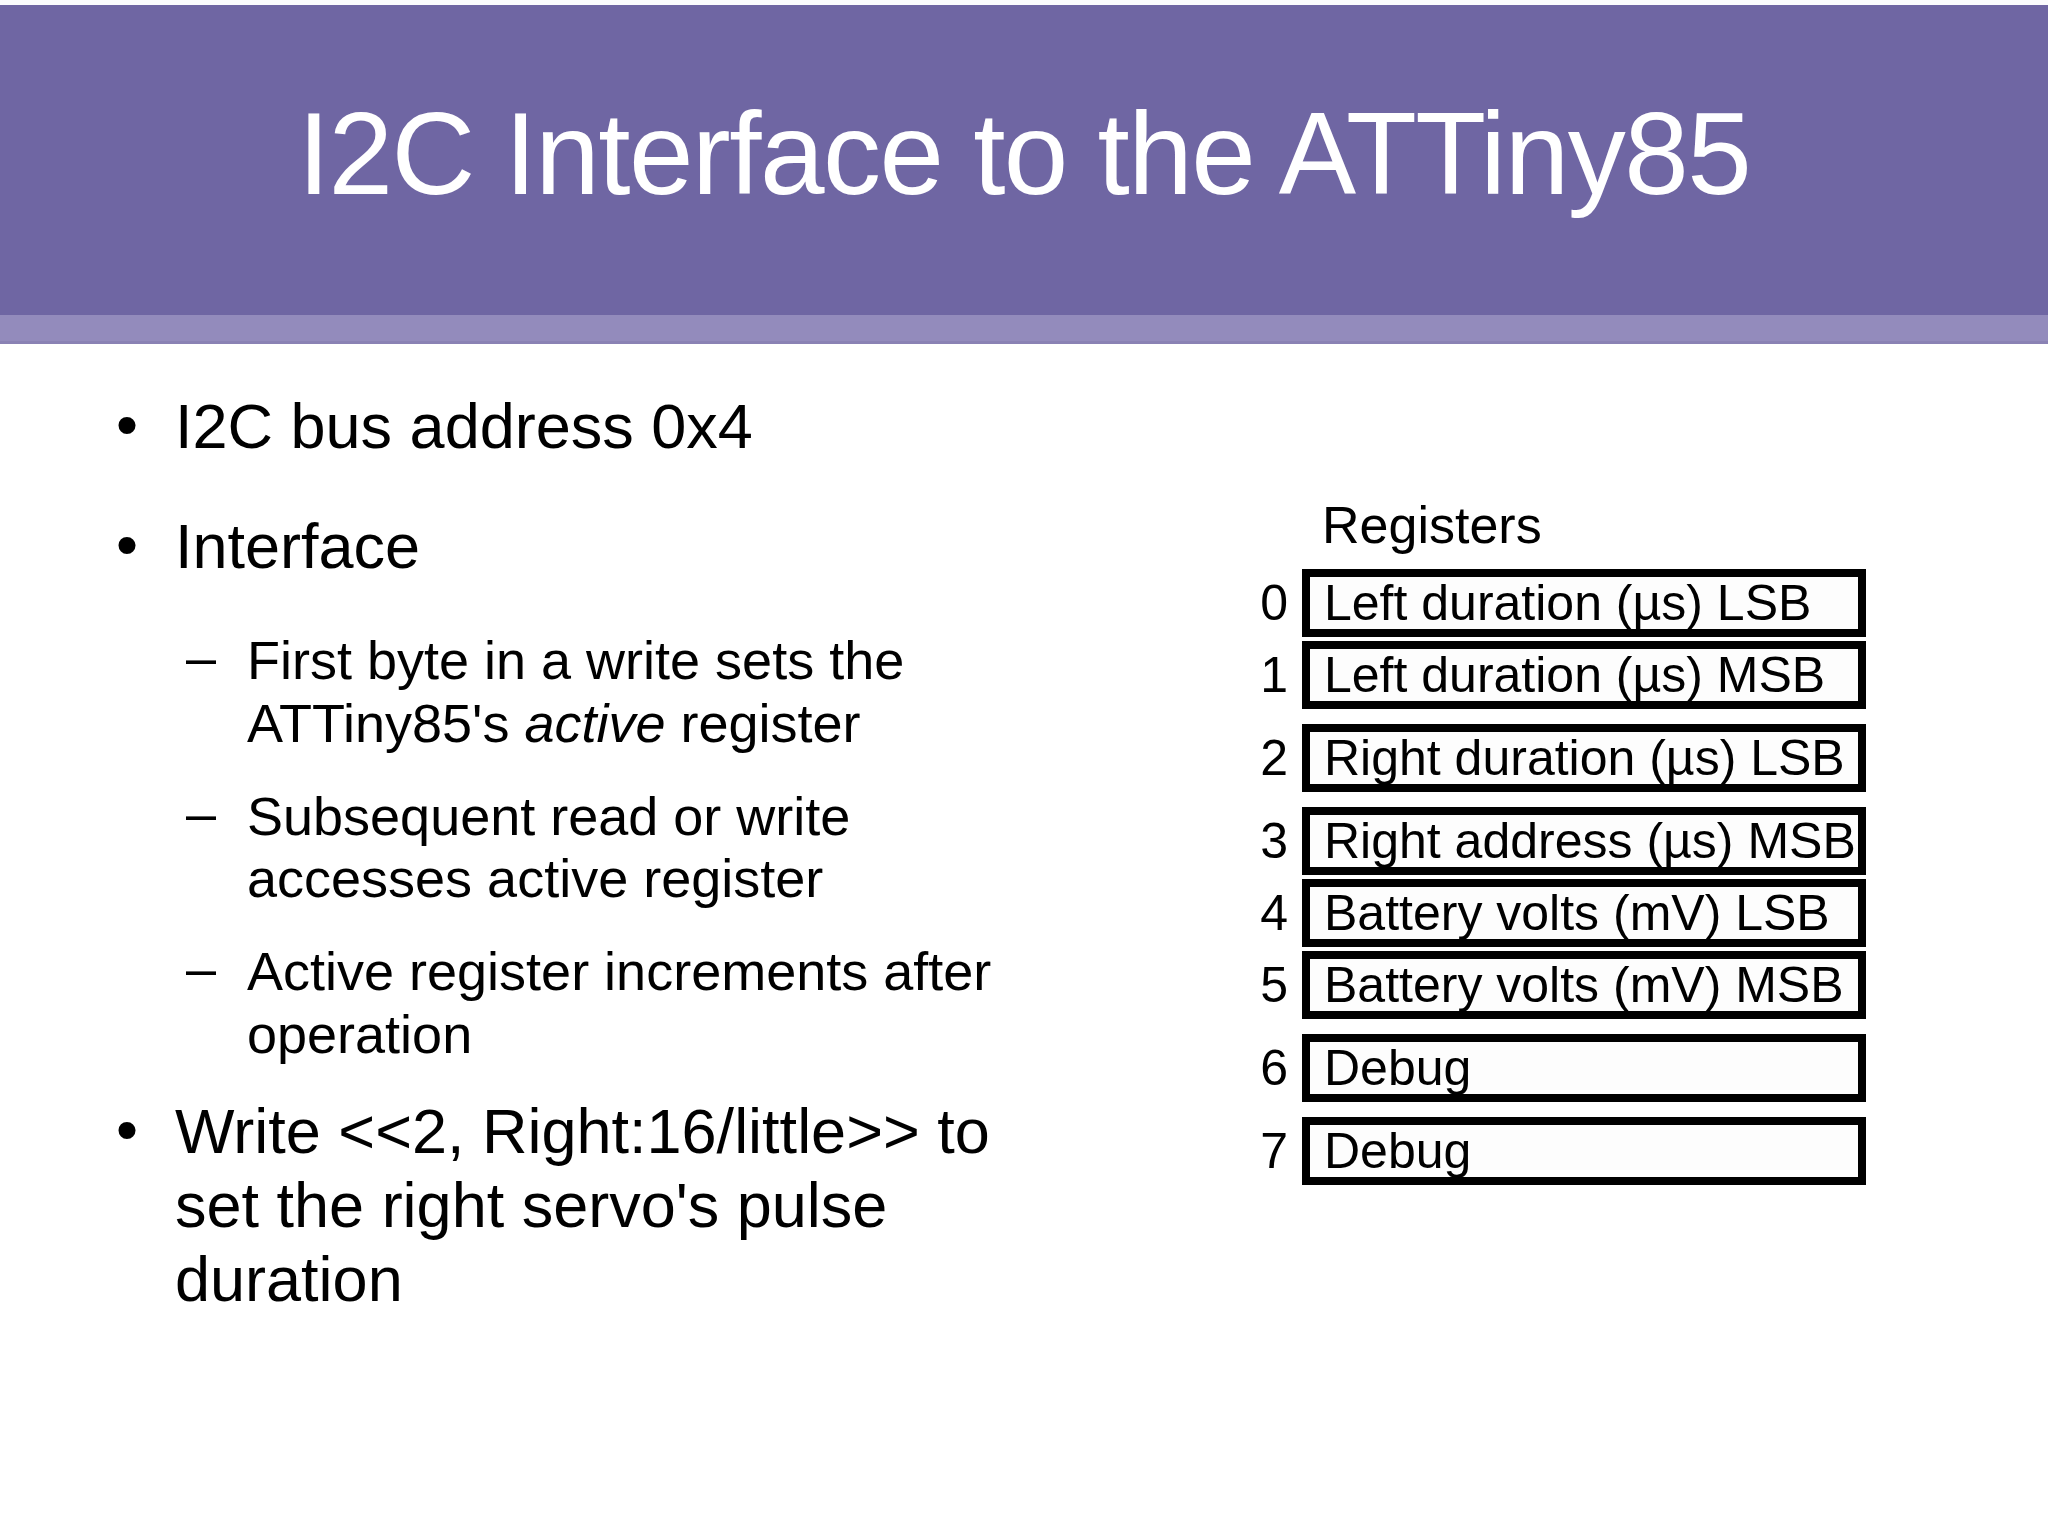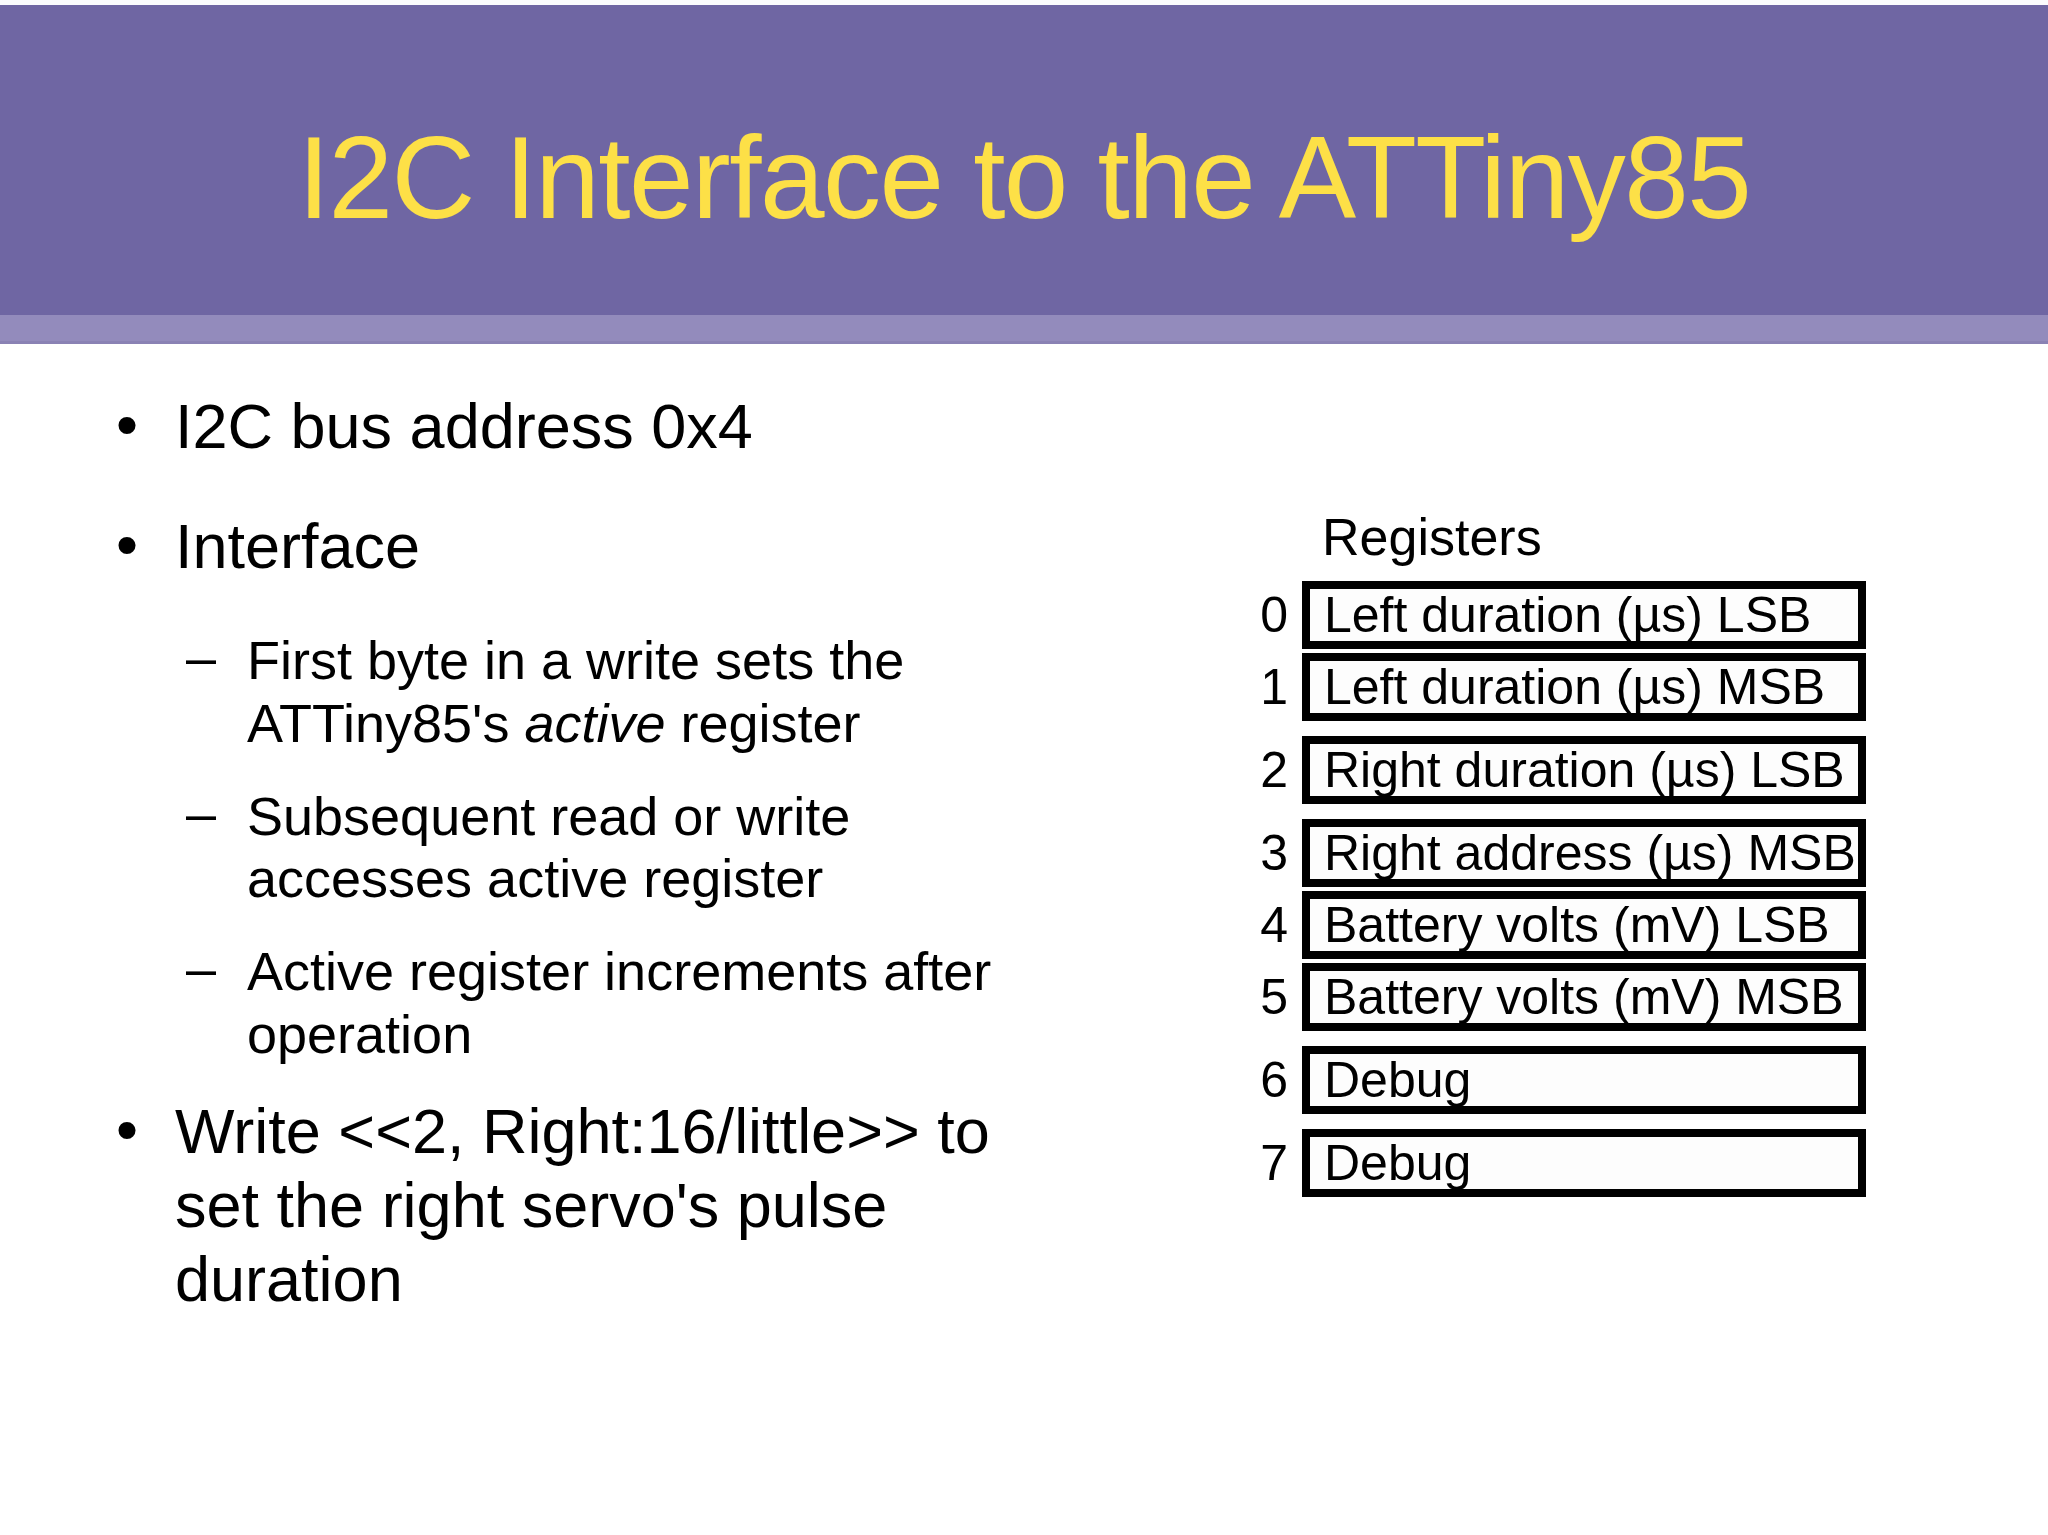--- a/index.html
+++ b/index.html
@@ -29,26 +29,26 @@
   }
   .title-band {
     position: absolute;
     top: 5px; left: 0; right: 0;
     height: 310px;
     background: #6f66a3;
     text-align: center;
   }
   .title-band h1 {
     margin: 0;
-    padding-top: 104px;
+    padding-top: 80px;
     font-size: 116px;
     line-height: 1.2;
     font-weight: normal;
     letter-spacing: -1.5px;
-    color: #fde047;
+    color: #ffffff;
     white-space: nowrap;
   }
   .title-accent {
     position: absolute;
     top: 315px; left: 0; right: 0;
     height: 26px;
     background: #938bbc;
     border-bottom: 3px solid #8a82b4;
   }
   
@@ -90,21 +90,21 @@
   
   .registers {
     position: absolute;
     left: 1240px;
     top: 495px;
     width: 660px;
   }
   .registers-heading {
     font-size: 52px;
     line-height: 60px;
-    margin: 12px 0 8px 82px;
+    margin: 0 0 8px 82px;
   }
   .reg-table {
     width: 626px;
   }
   .reg-row {
     display: flex;
     align-items: center;
     height: 80px;
     box-sizing: border-box;
   }

